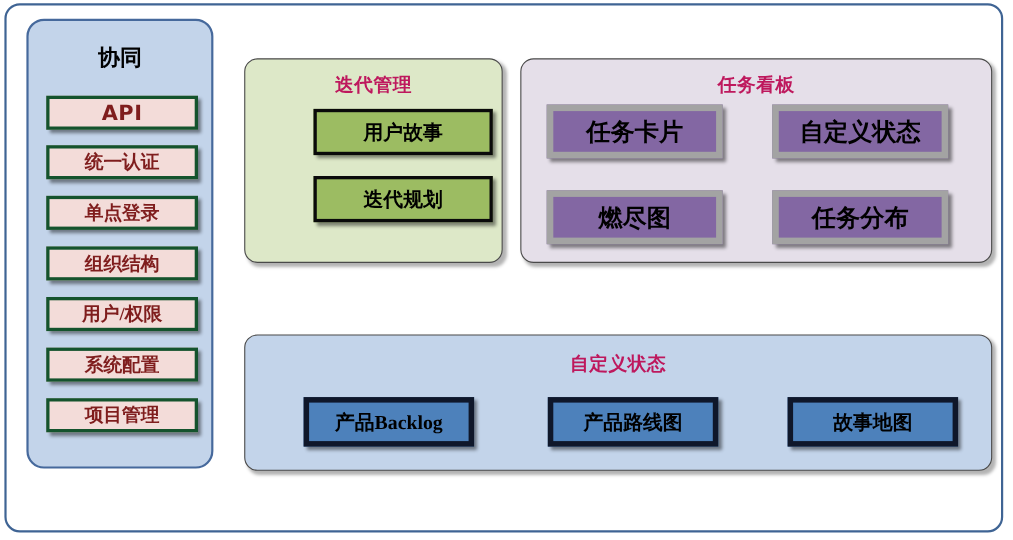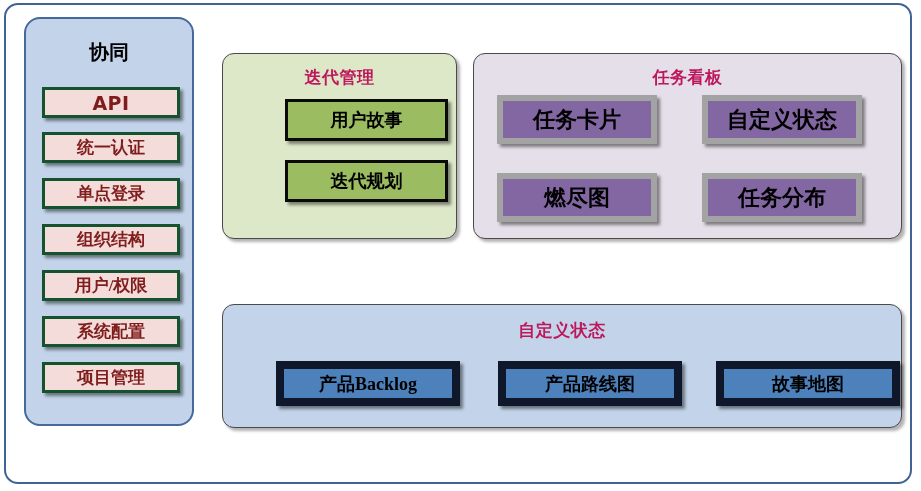--- a/index.html
+++ b/index.html
@@ -82,23 +82,23 @@
     font-size:22px;font-weight:bold;color:#000;
   }
 
   
   #agile-panel{
     left:216px;top:299px;width:680px;height:124px;
     background:#c3d4ea;
   }
   #agile-title{top:14px;font-size:17px;}
   .blue-box{
-    position:absolute;top:56px;width:184px;height:45px;
+    position:absolute;top:56px;width:155px;height:45px;
     box-sizing:border-box;background:#4d81bb;
-    border:8px solid #0f172a;
+    border:5px solid #0f172a;
     box-shadow:3px 3px 3px rgba(0,0,0,.45);
     display:flex;align-items:center;justify-content:center;
     font-size:18px;font-weight:bold;color:#000;
   }
 </style>
 </head>
 <body>
 
 <div id="outer-frame">
 

